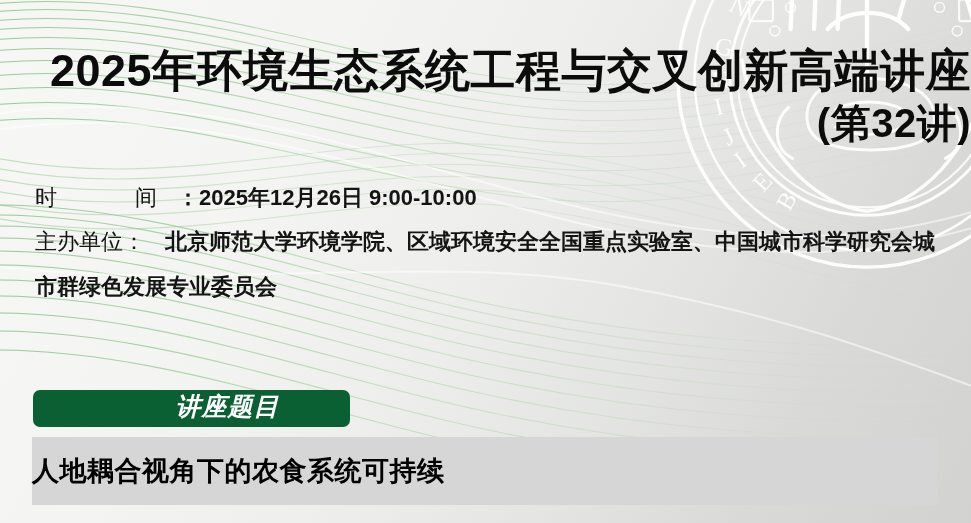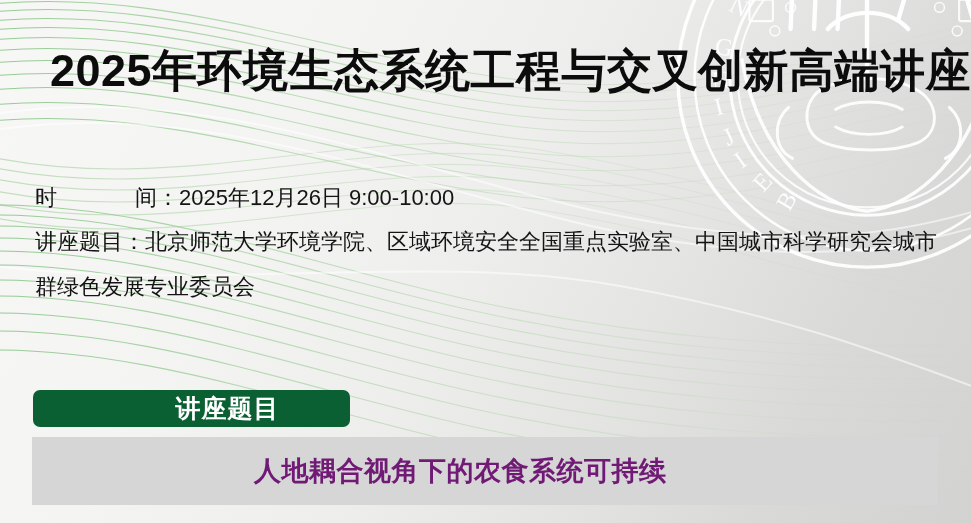--- a/index.html
+++ b/index.html
@@ -78,63 +78,63 @@
   .info-label {
     font-weight: normal;
     display: inline-block;
   }
   .info-label.spread {
     width: 122px;
     text-align: justify;
     text-align-last: justify;
     vertical-align: top;
   }
-  .info-value { font-weight: normal; }
+  .info-value { font-weight: bold; margin-left: 20px; }
   .info-para {
     white-space: normal;
     line-height: 45px;
   }
   .info-para .info-label { width: auto; margin-right: 0; }
 
   
   #topic-tag {
     position: absolute;
     left: 33px;
     top: 390px;
     width: 317px;
     height: 37px;
     background: #0a6032;
     border-radius: 7px;
     color: #ffffff;
     font-size: 25px;
     font-weight: bold;
     letter-spacing: 1px;
     display: flex;
-    align-items: center;
+    align-items: flex-start;
     justify-content: center;
     padding-left: 72px;
+    font-style: italic;
   }
 
   
   #topic-bar {
     position: absolute;
     left: 32px;
     top: 437px;
     width: 906px;
     height: 68px;
     background: #d6d6d6;
     display: flex;
     align-items: center;
   }
   #topic-text {
-    color: #701a75;
+    color: #000000;
     font-size: 27px;
     font-weight: bold;
     letter-spacing: 0.5px;
-    padding-left: 222px;
     white-space: nowrap;
   }
 </style>
 </head>
 <body>
 
 <div id="poster">
 
   <div class="bg-layer">
     <svg viewBox="0 0 971 523" preserveAspectRatio="none" aria-hidden="true">
@@ -284,31 +284,32 @@
 
         <g stroke="#ffffff" fill="none" stroke-opacity="0.9" stroke-width="3.5">
           <path d="M72,180 C90,280 150,330 200,336 C250,330 310,280 328,180"></path>
         </g>
       </g>
     </svg>
   </div>
 
   <h1 class="headline">
     <span>2025年环境生态系统工程与交叉创新高端讲座</span>
+    <span class="line2">(第32讲)</span>
   </h1>
 
   <div id="info">
 
     <div class="info-row">
       <span class="info-label spread">时间</span><span class="info-value">：2025年12月26日  9:00-10:00</span>
     </div>
 
 
     <div class="info-row info-para">
-      <span class="info-label">讲座题目：</span><span class="info-value">北京师范大学环境学院、区域环境安全全国重点实验室、中国城市科学研究会城市群绿色发展专业委员会</span>
+      <span class="info-label">主办单位：</span><span class="info-value">北京师范大学环境学院、区域环境安全全国重点实验室、中国城市科学研究会城市群绿色发展专业委员会</span>
     </div>
 
   </div>
 
   <div id="topic-tag">
     <span>讲座题目</span>
   </div>
 
   <div id="topic-bar">
     <span id="topic-text">人地耦合视角下的农食系统可持续</span>

